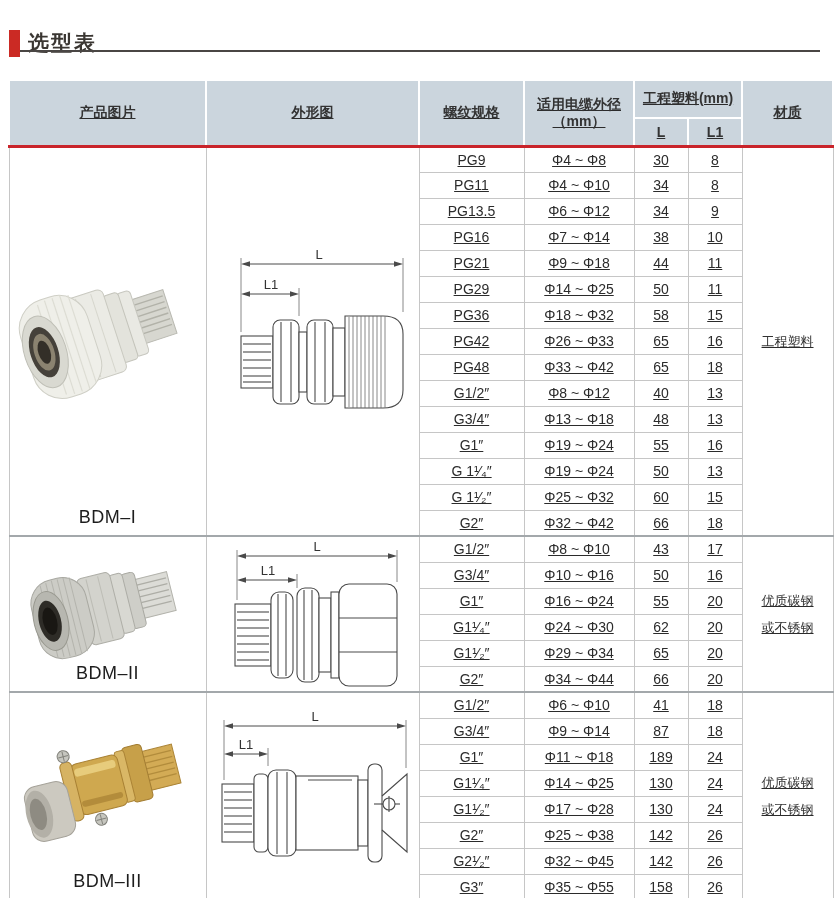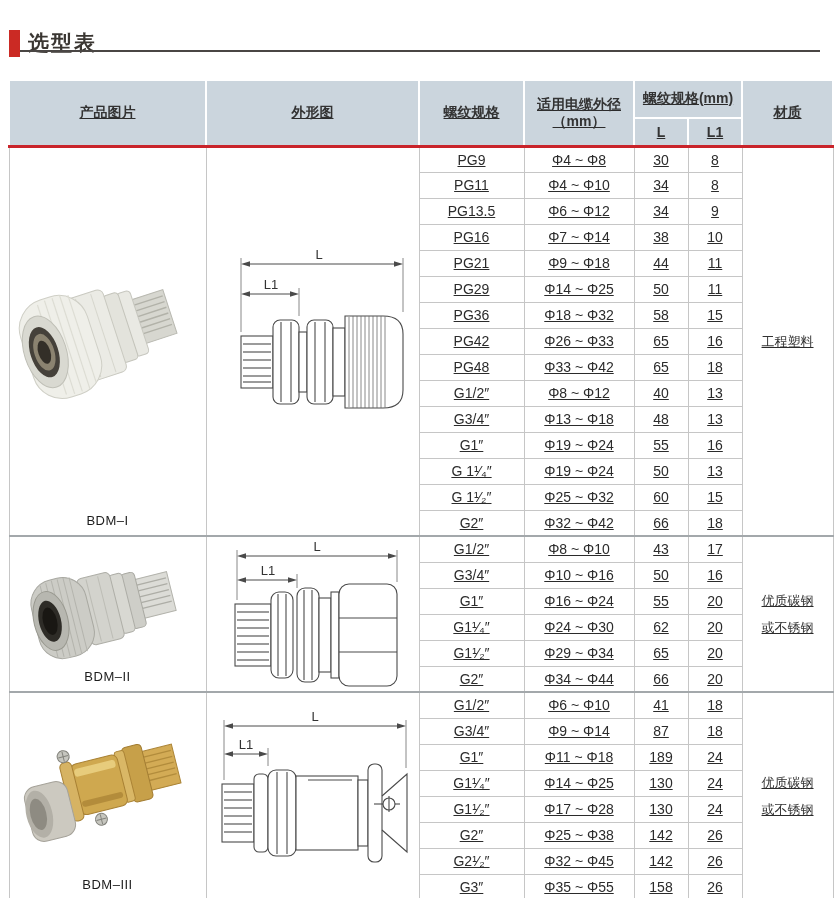--- a/index.html
+++ b/index.html
@@ -32,21 +32,21 @@
   .od-lines div { line-height:17px; }
 
   tbody td { border:1px solid #c6c6c6; text-align:center; vertical-align:middle;
              font-size:14px; height:26px; padding:0 2px; background:#fff; }
   tbody tr.section-start td { border-top:2px solid #a3a8ab; }
   tbody tr:first-child td { border-top:none; }
 
   td.product-cell { position:relative; }
   td.product-cell svg { display:block; margin:0 auto; }
   .model-label { position:absolute; bottom:7px; left:0; right:0; text-align:center;
-                 font-size:13px; color:#1d1d1d; letter-spacing:.5px; }
+                 font-size:18px; color:#1d1d1d; letter-spacing:.5px; }
   td.outline-cell svg { display:block; margin:0 auto; }
   td.material-cell div { font-size:13px; line-height:1.5; margin:7px 0; color:#333; }
 
   
   .ln   { stroke:#4a4a4a; stroke-width:1.1; fill:none; }
   .lnw  { stroke:#4a4a4a; stroke-width:1.1; fill:#fff; }
   .thin { stroke:#6a6a6a; stroke-width:0.8; fill:none; }
   .dim  { stroke:#4a4a4a; stroke-width:1; fill:none; }
   .arr  { fill:#4a4a4a; stroke:none; }
   .dimtxt { font-size:13px; fill:#333; font-family:"Liberation Sans","DejaVu Sans",sans-serif; }
@@ -74,21 +74,21 @@
     </colgroup>
     <thead>
       <tr class="hrow1">
         <th rowspan="2" class="hdr-bottom">产品图片</th>
         <th rowspan="2" class="hdr-bottom">外形图</th>
         <th rowspan="2" class="hdr-bottom">螺纹规格</th>
         <th rowspan="2" class="hdr-bottom od-lines">
           <div>适用电缆外径</div>
           <div>（mm）</div>
         </th>
-        <th colspan="2">螺纹规格(mm)</th>
+        <th colspan="2">工程塑料(mm)</th>
         <th rowspan="2" class="hdr-bottom">材质</th>
       </tr>
       <tr class="hrow2">
         <th class="hdr-bottom">L</th>
         <th class="hdr-bottom">L1</th>
       </tr>
     </thead>
     <tbody id="table-body">
         <tr class="section-start">
           <td class="product-cell" rowspan="15">

